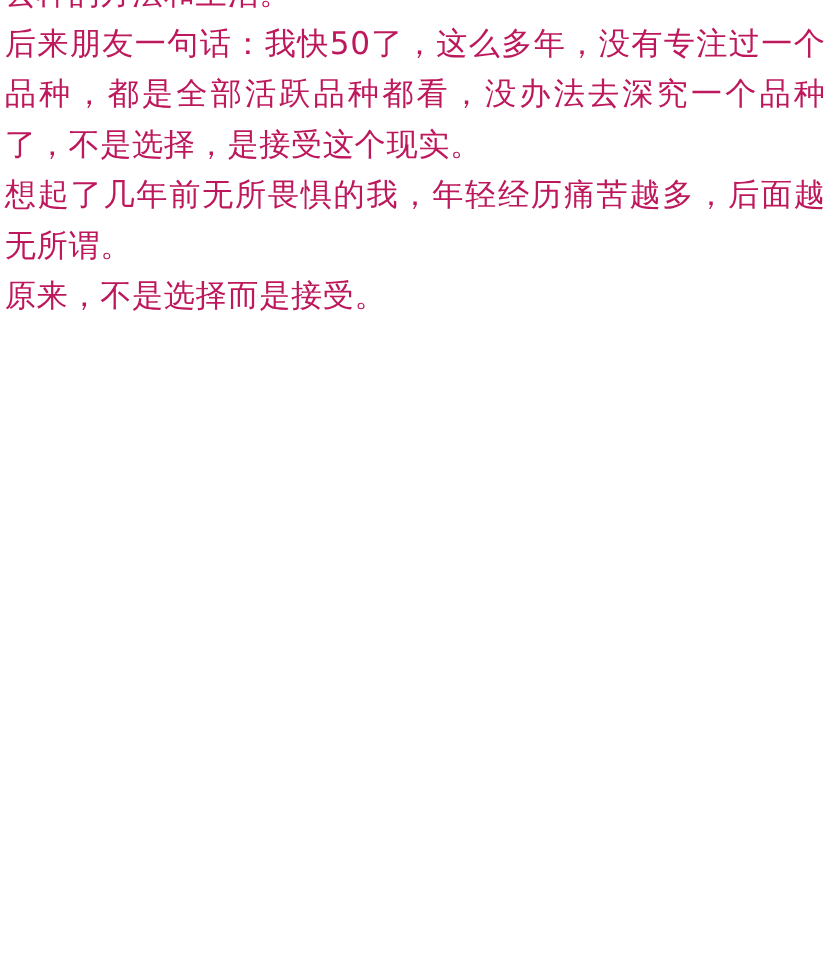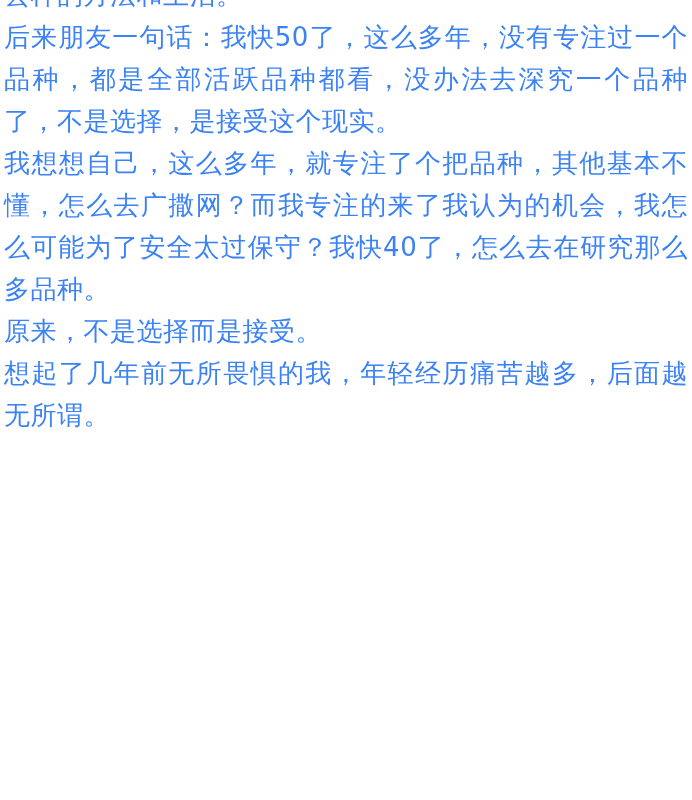--- a/index.html
+++ b/index.html
@@ -17,21 +17,21 @@
     width: 692px;
     height: 800px;
     box-sizing: border-box;
     padding: 0 4px;
     position: relative;
   }
   .article {
     padding-top: 0;
   }
   .para {
-    color: #3b82f6;
+    color: #be185d;
     font-size: 26px;
     line-height: 42px;
     letter-spacing: 0.5px;
     text-align: justify;
     text-justify: inter-character;
     margin: 0;
     padding: 0;
     word-break: break-all;
   }
   
@@ -51,18 +51,17 @@
 <body>
 
 <div class="page">
   <div class="article">
 
     <div class="para clipped">
       <div class="inner">去样的方法和上治。</div>
     </div>
 
     <p class="para">后来朋友一句话：我快50了，这么多年，没有专注过一个品种，都是全部活跃品种都看，没办法去深究一个品种了，不是选择，是接受这个现实。</p>
-    <p class="para">我想想自己，这么多年，就专注了个把品种，其他基本不懂，怎么去广撒网？而我专注的来了我认为的机会，我怎么可能为了安全太过保守？我快40了，怎么去在研究那么多品种。</p>
+    <p class="para">想起了几年前无所畏惧的我，年轻经历痛苦越多，后面越无所谓。</p>
     <p class="para">原来，不是选择而是接受。</p>
-    <p class="para">想起了几年前无所畏惧的我，年轻经历痛苦越多，后面越无所谓。</p>
 
   </div>
 </div>
 
 </body></html>

